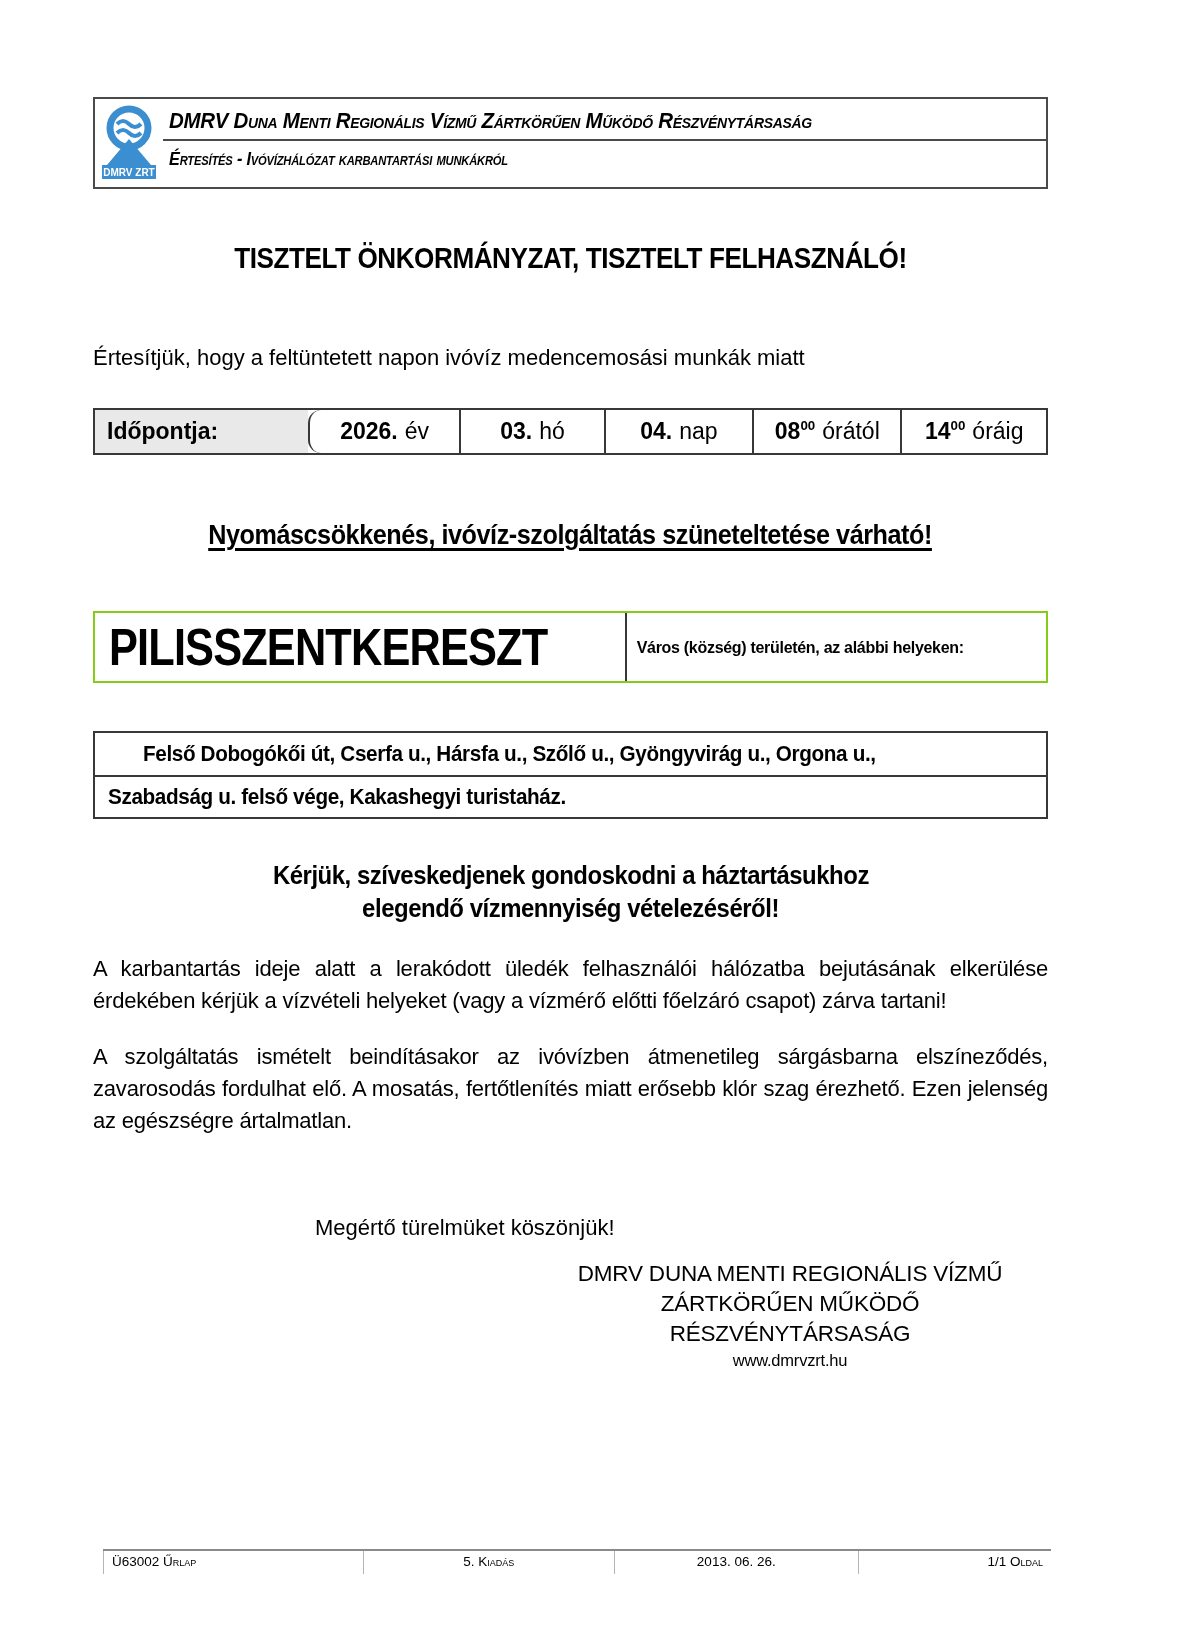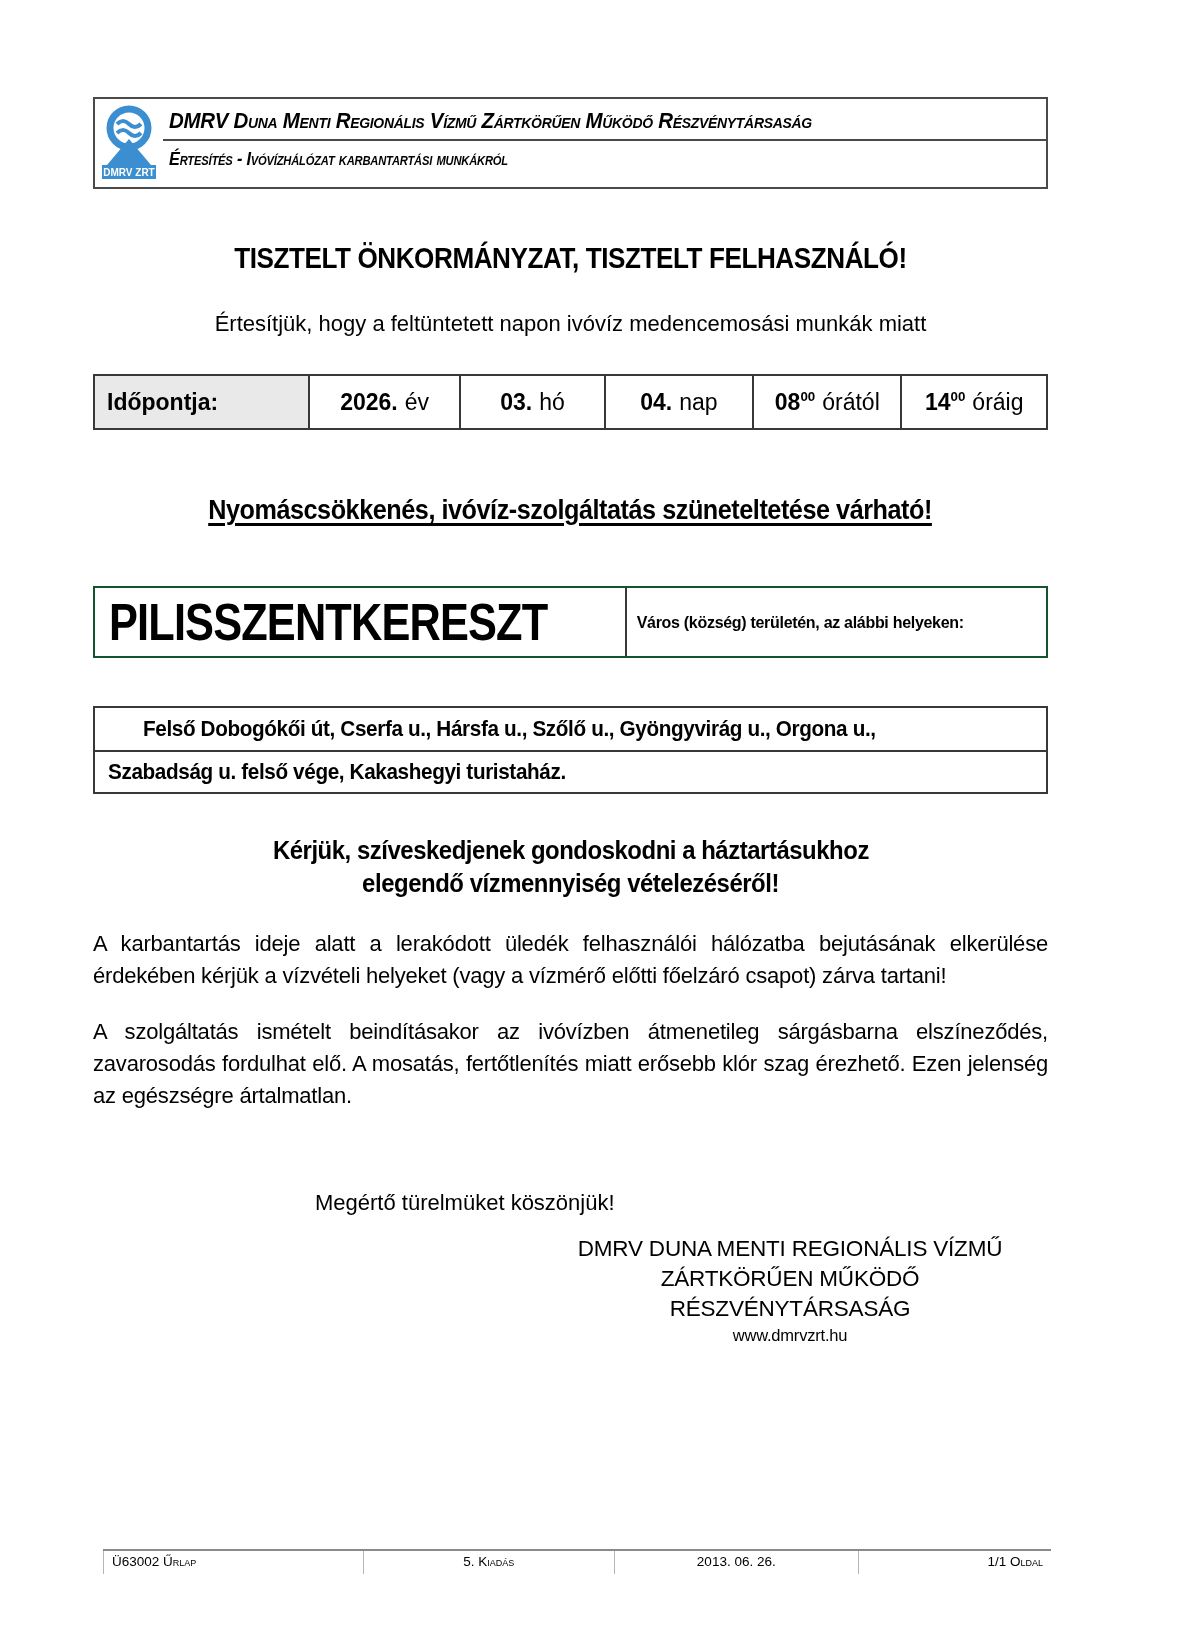--- a/index.html
+++ b/index.html
@@ -22,38 +22,38 @@
   }
   .header-sub {
     padding:8px 6px 6px 6px; font-weight:bold; font-variant:small-caps;
     font-size:17.5px; letter-spacing:-0.2px;
   }
   .squish { display:inline-block; transform:scaleX(0.93); transform-origin:left center; white-space:nowrap; }
 
   
   .salutation { margin-top:52px; text-align:center; font-weight:bold; font-size:30px; }
   .cond-c { display:inline-block; transform:scaleX(0.87); transform-origin:center; white-space:nowrap; letter-spacing:-0.5px; }
-  .intro { margin-top:36px; text-align:center; font-size:22px; }
+  .intro { margin-top:70px; text-align:left; font-size:22px; }
 
   
-  .sched { margin-top:37px; border:2px solid #383838; display:flex; height:56px; }
+  .sched { margin-top:37px; border:2px solid #383838; display:flex; height:47px; }
   .sched > div { display:flex; align-items:center; justify-content:center; font-size:23px; border-left:2px solid #383838; }
   .sched > div:first-child { border-left:none; }
   .s-label { flex:0 0 22.4%; background:var(--table-label-bg,#e8e8e8); justify-content:flex-start !important; padding-left:12px; font-weight:bold; }
-  .s-year  { flex:0 0 15.9%; } .s-month { flex:0 0 15.2%; } .s-day { flex:0 0 15.6%; }
+  .s-year  { flex:0 0 15.9%;border-radius:13px; } .s-month { flex:0 0 15.2%; } .s-day { flex:0 0 15.6%; }
   .s-from  { flex:0 0 15.6%; } .s-to { flex:1; }
   .sched b { font-weight:bold; margin-right:7px; }
   .sched sup { font-size:0.58em; vertical-align:super; line-height:0; }
 
   
   .warning { margin-top:64px; text-align:center; font-weight:bold; font-size:28px; }
   .warning .cond-c { transform:scaleX(0.9); text-decoration:underline; text-decoration-thickness:2.5px; text-underline-offset:4px; }
 
   
-  .city-box { margin-top:60px; border:2px solid #14532d; display:flex; min-height:72px; }
+  .city-box { margin-top:60px; border:2px solid #84cc16; display:flex; min-height:72px; }
   .city-name { flex:0 0 500px; border-right:2px solid #383838; display:flex; align-items:center; padding-left:14px; }
   .city-name span { font-weight:bold; font-size:51px; display:inline-block; transform:scaleX(0.85); transform-origin:left center; white-space:nowrap; letter-spacing:-1px; }
   .city-area { flex:1; display:flex; align-items:center; padding:6px 10px; font-weight:bold; font-size:16px; line-height:25px; letter-spacing:-0.3px; }
 
   
   .streets { margin-top:48px; border:2px solid #383838; }
   .street-row { height:42px; display:flex; align-items:center; padding-left:13px; border-top:2px solid #383838; }
   .street-row:first-child { border-top:none;padding-left:48px; }
   .street-row span { font-weight:bold; font-size:22.5px; display:inline-block; transform:scaleX(0.92); transform-origin:left center; white-space:nowrap; letter-spacing:-0.4px; }
 

